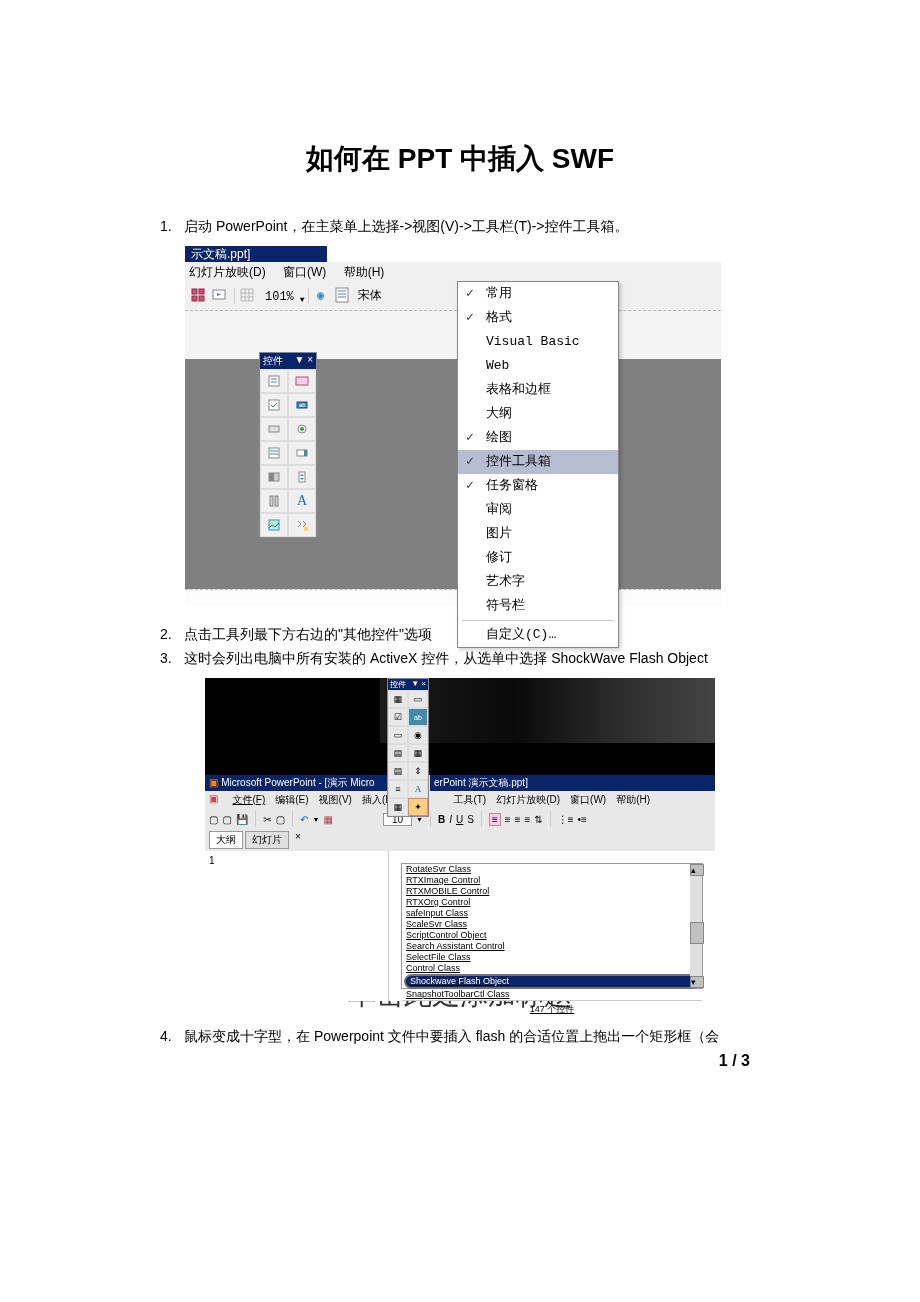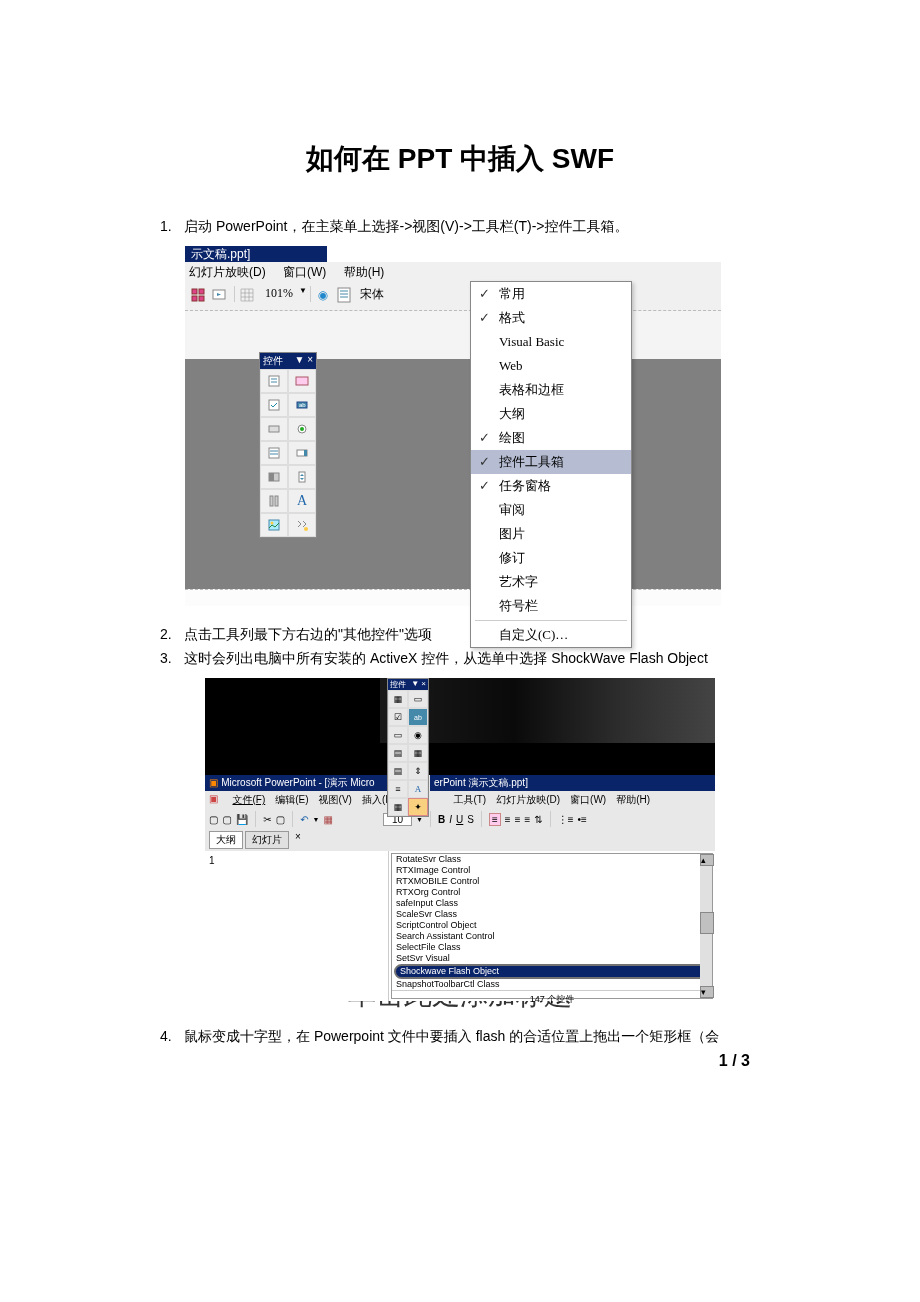--- a/index.html
+++ b/index.html
@@ -51,41 +51,41 @@
     background: #f0f0f0;
     font-size: 12px;
     padding: 2px 4px;
     font-family: "SimSun", sans-serif;
   }
   .menubar span { margin-right: 14px; }
   .toolbar {
     background: #f0f0f0;
     padding: 3px 4px 6px 4px;
     display: flex;
-    align-items: flex-start;
+    align-items: flex-end;
     font-size: 12px;
-    font-family: Liberation Serif, serif;
+    font-family: Liberation Mono, monospace;
     border-bottom: 1px dashed #bbb;
   }
   .tb-icon {
     width: 18px;
     height: 18px;
     display: inline-flex;
     align-items: center;
     justify-content: center;
     margin-right: 3px;
   }
   .dropdown-menu {
     position: absolute;
     top: 35px;
-    left: 285px;
+    left: 272px;
     background: #fff;
     border: 1px solid #888;
     font-size: 13px;
-    font-family: Liberation Serif, serif;
+    font-family: Liberation Mono, monospace;
     width: 160px;
     box-shadow: 2px 2px 4px rgba(0,0,0,0.2);
   }
   .dropdown-menu .item {
     padding: 3px 6px 3px 28px;
     position: relative;
     line-height: 18px;
   }
   .dropdown-menu .item.checked::before {
     content: "✓";
@@ -211,21 +211,22 @@
     border-right: 1px solid #ccc;
     padding: 4px;
     font-size: 10px;
   }
   .s2-listbox {
     flex: 1;
     background: #fff;
     border: 1px solid #999;
     font-size: 9px;
     position: relative;
-    margin: 2px;
+    margin: 12px;
+    text-decoration: underline;
   }
   .s2-list-item {
     padding: 0 4px;
     line-height: 11px;
   }
   .s2-list-item.selected {
     background: #0a246a;
     color: #fff;
   }
   .s2-list-item.circled {
@@ -576,21 +577,21 @@
       <div class="s2-listbox">
         <div class="s2-list-item">RotateSvr Class</div>
         <div class="s2-list-item">RTXImage Control</div>
         <div class="s2-list-item">RTXMOBILE Control</div>
         <div class="s2-list-item">RTXOrg Control</div>
         <div class="s2-list-item">safeInput Class</div>
         <div class="s2-list-item">ScaleSvr Class</div>
         <div class="s2-list-item">ScriptControl Object</div>
         <div class="s2-list-item">Search Assistant Control</div>
         <div class="s2-list-item">SelectFile Class</div>
-        <div class="s2-list-item">SetSvr Visual</div>
+        <div class="s2-list-item">Control Class</div>
         <div class="s2-list-item selected circled">Shockwave Flash Object</div>
         <div class="s2-list-item">SnapshotToolbarCtl Class</div>
         <div class="s2-list-footer">147 个控件</div>
         <div class="s2-scrollbar">
           <div class="s2-scroll-thumb" style="top:0;">▴</div>
           <div class="s2-scroll-thumb" style="top:58px;height:20px;"></div>
           <div class="s2-scroll-thumb" style="bottom:0;top:auto;">▾</div>
         </div>
       </div>
     </div>

